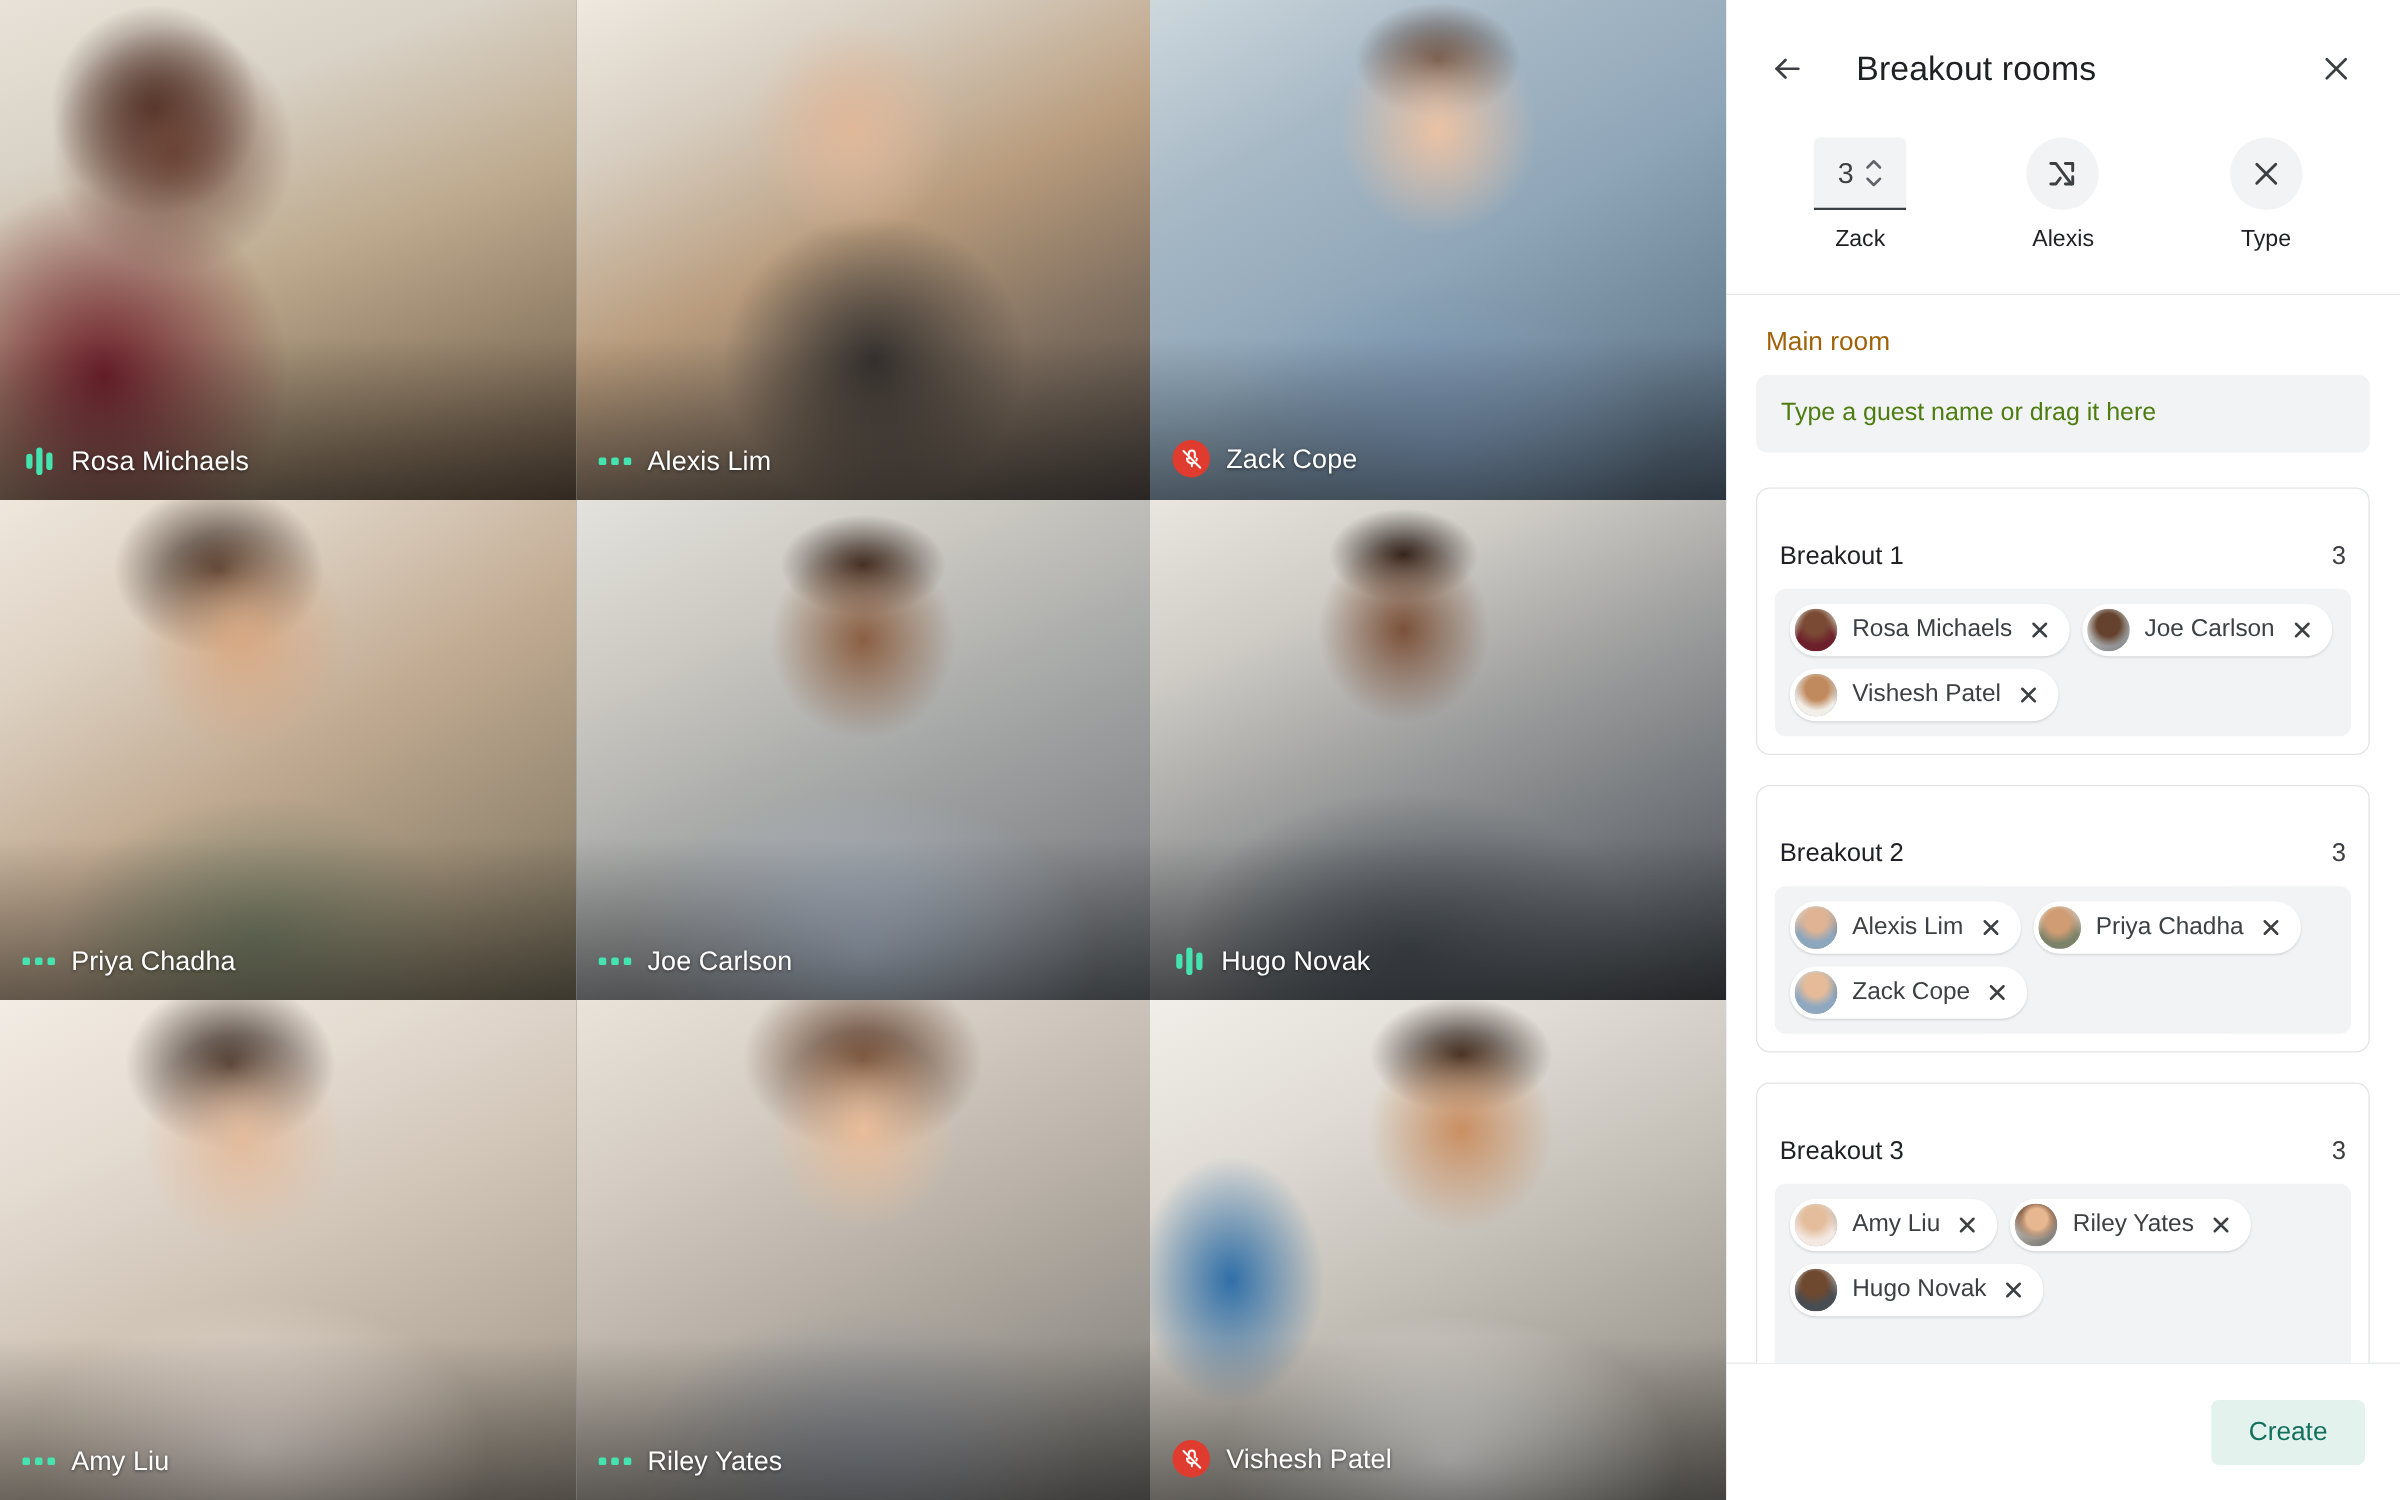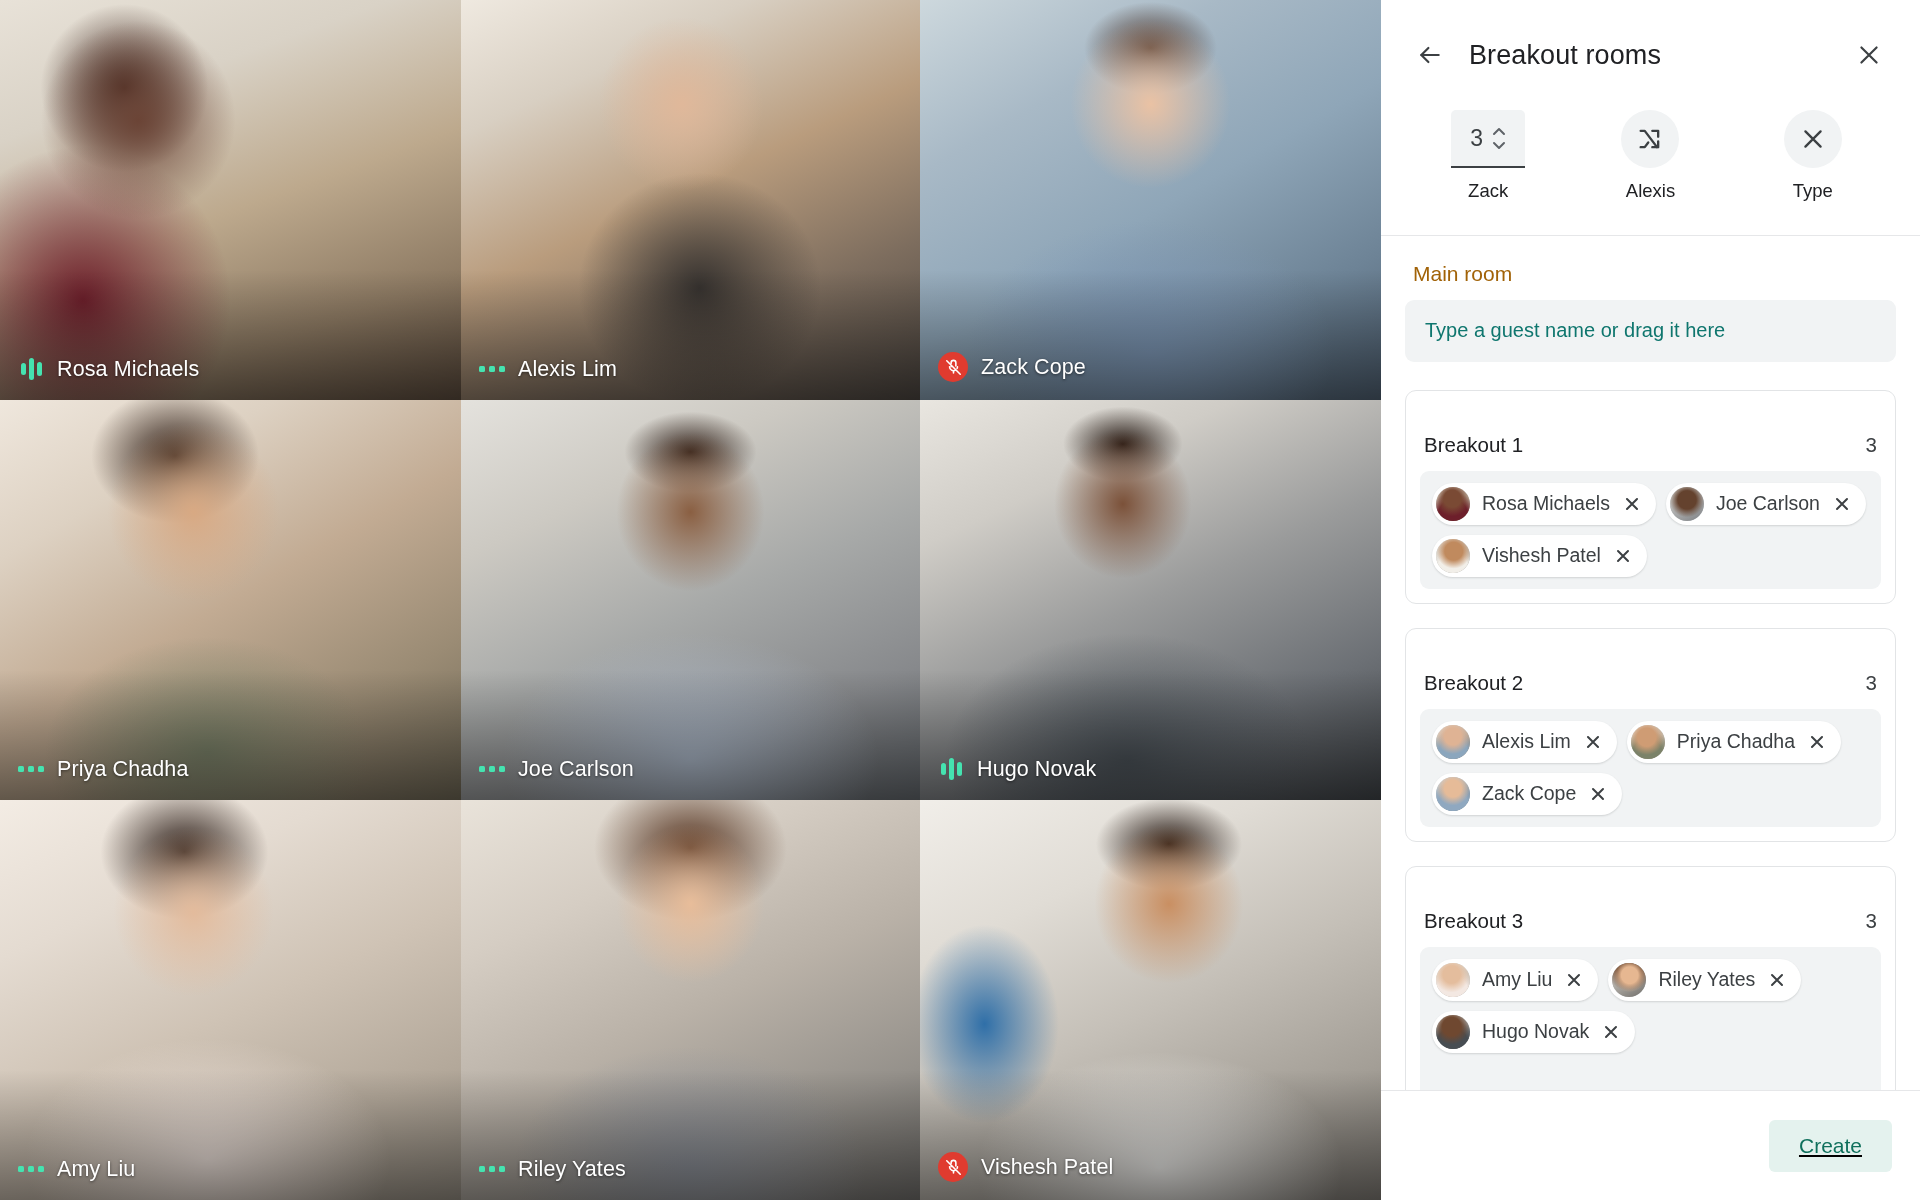--- a/index.html
+++ b/index.html
@@ -75,20 +75,21 @@
   .panel {
     width: 539px; height: 1200px;
     background: #ffffff;
     display: flex; flex-direction: column;
     position: relative;
   }
   .panel-header {
     height: 110px; flex: 0 0 110px;
     display: flex; align-items: center;
     padding: 0 28px 0 26px;
+    gap: 16px;
   }
   .icon-btn {
     width: 46px; height: 46px; border-radius: 50%;
     display: flex; align-items: center; justify-content: center;
     cursor: pointer; border: none; background: transparent;
     flex: 0 0 auto;
   }
   .icon-btn svg { width: 26px; height: 26px; stroke: #3c4043; fill: none; stroke-width: 2; }
   .panel-title {
     flex: 1 1 auto;
@@ -151,21 +152,21 @@
   .mainroom-drop {
     background: #f1f3f4;
     border-radius: 9px;
     height: 62px;
     display: flex; align-items: center;
     padding: 0 20px;
     margin: 0 0 28px 0;
     cursor: text;
   }
   .mainroom-drop .ph {
-    color: #0f766e;
+    color: #4d7c0f;
     font-size: 20px;
   }
   .room-card {
     border: 1px solid #e2e4e6;
     border-radius: 11px;
     margin-bottom: 24px;
     padding: 14px 14px 14px 14px;
     background: #fff;
   }
   .room-card-head {
@@ -212,21 +213,20 @@
     cursor: pointer; flex: 0 0 auto;
   }
   .chip .cx svg { width: 16px; height: 16px; stroke: #3c4043; stroke-width: 2; fill: none; }
 
   
   .panel-footer {
     flex: 0 0 110px; height: 110px;
     border-top: 1px solid #e6e7e9;
     display: flex; align-items: center; justify-content: flex-end;
     padding: 0 28px;
-    text-decoration: underline;
   }
   .create-btn {
     background: #e4f2ee;
     color: #10705c;
     font-size: 21px;
     border: none;
     border-radius: 6px;
     padding: 14px 30px;
     cursor: pointer;
     font-family: inherit;

